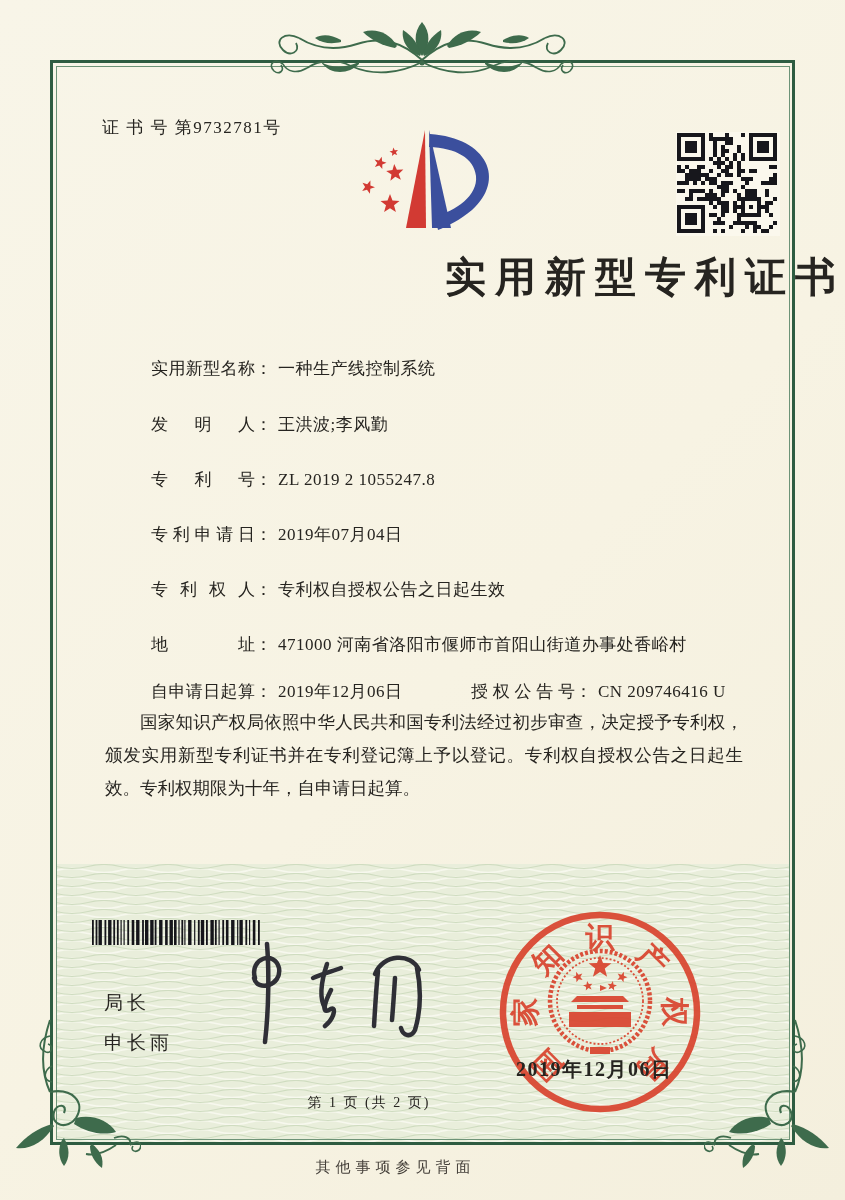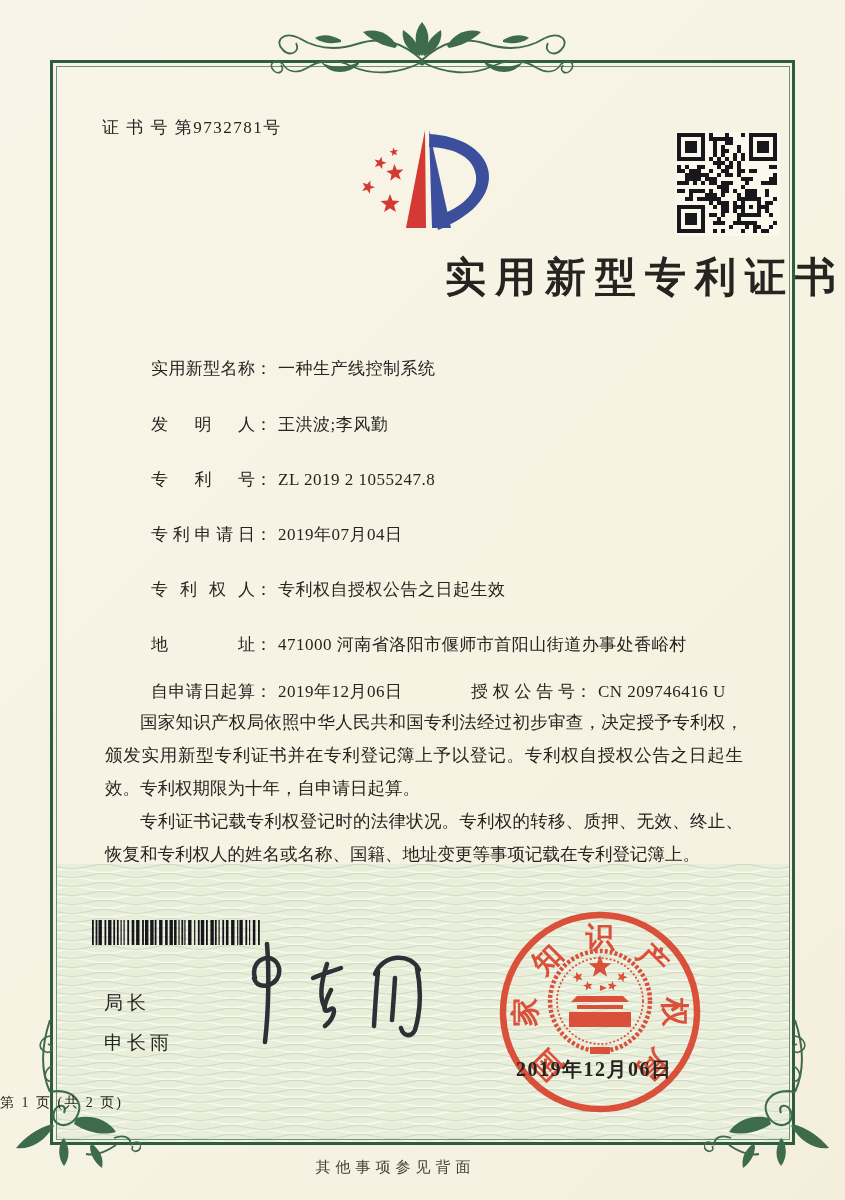--- a/index.html
+++ b/index.html
@@ -21,21 +21,21 @@
   .field{left:105px;width:640px;font-size:17px;z-index:3;margin-left:46px;}
   .f-label{display:inline-block;width:104px;text-align:justify;text-align-last:justify;vertical-align:top;}
   .f-colon{display:inline-block;margin-right:6px;}
   .f-value{letter-spacing:0.5px;}
   .field-right{position:absolute;left:320px;top:0;}
   .paras{left:105px;top:706px;width:638px;font-size:17.5px;line-height:33px;
          text-align:justify;z-index:3;}
   .paras p{margin:0;text-indent:2em;}
   .officer{left:104px;font-size:19px;letter-spacing:4px;z-index:4;}
   .seal-date{left:516px;top:1056px;font-size:20px;letter-spacing:1.5px;font-weight:600;z-index:6;}
-  .footer-page{left:0;top:1094px;width:738px;text-align:left;font-size:14px;
+  .footer-page{left:0;top:1094px;width:738px;text-align:center;font-size:14px;
                letter-spacing:2px;z-index:4;}
   .back-note{left:0;top:1158px;width:791px;text-align:center;font-size:15px;
              letter-spacing:5px;color:#45403a;z-index:3;}
   .qr-wrap{left:676px;top:132px;width:102px;height:102px;background:#fbf8ed;
            padding:1px;z-index:3;}
   .logo{left:340px;top:118px;z-index:3;}
   .sig-svg{left:225px;top:938px;z-index:5;}
   .seal-svg{left:489px;top:901px;z-index:5;opacity:0.93;}
   .barcode{left:92px;top:920px;z-index:4;}
   .orn{z-index:3;}
@@ -435,21 +435,20 @@
   </div>
   <div class="abs field" style="top:680px">
     <span class="f-label">自申请日起算</span><span class="f-colon">：</span><span class="f-value">2019年12月06日</span>
     <span class="field-right">
       <span class="f-label">授权公告号</span><span class="f-colon">：</span><span class="f-value">CN 209746416 U</span>
     </span>
   </div>
 
   <div class="abs paras">
     <p>国家知识产权局依照中华人民共和国专利法经过初步审查，决定授予专利权，颁发实用新型专利证书并在专利登记簿上予以登记。专利权自授权公告之日起生效。专利权期限为十年，自申请日起算。</p>
-    <p>专利证书记载专利权登记时的法律状况。专利权的转移、质押、无效、终止、恢复和专利权人的姓名或名称、国籍、地址变更等事项记载在专利登记簿上。</p>
   </div>
 
   <svg class="abs barcode" id="barcode-svg" width="174" height="25">
       <rect x="0" y="0" width="1.8" height="25" fill="#15151a"></rect>
       <rect x="3.6" y="0" width="1.8" height="25" fill="#15151a"></rect>
       <rect x="6.5" y="0" width="3.4" height="25" fill="#15151a"></rect>
       <rect x="12.5" y="0" width="1.8" height="25" fill="#15151a"></rect>
       <rect x="16.1" y="0" width="3.4" height="25" fill="#15151a"></rect>
       <rect x="21.3" y="0" width="1.8" height="25" fill="#15151a"></rect>
       <rect x="24.900000000000002" y="0" width="1.8" height="25" fill="#15151a"></rect>

